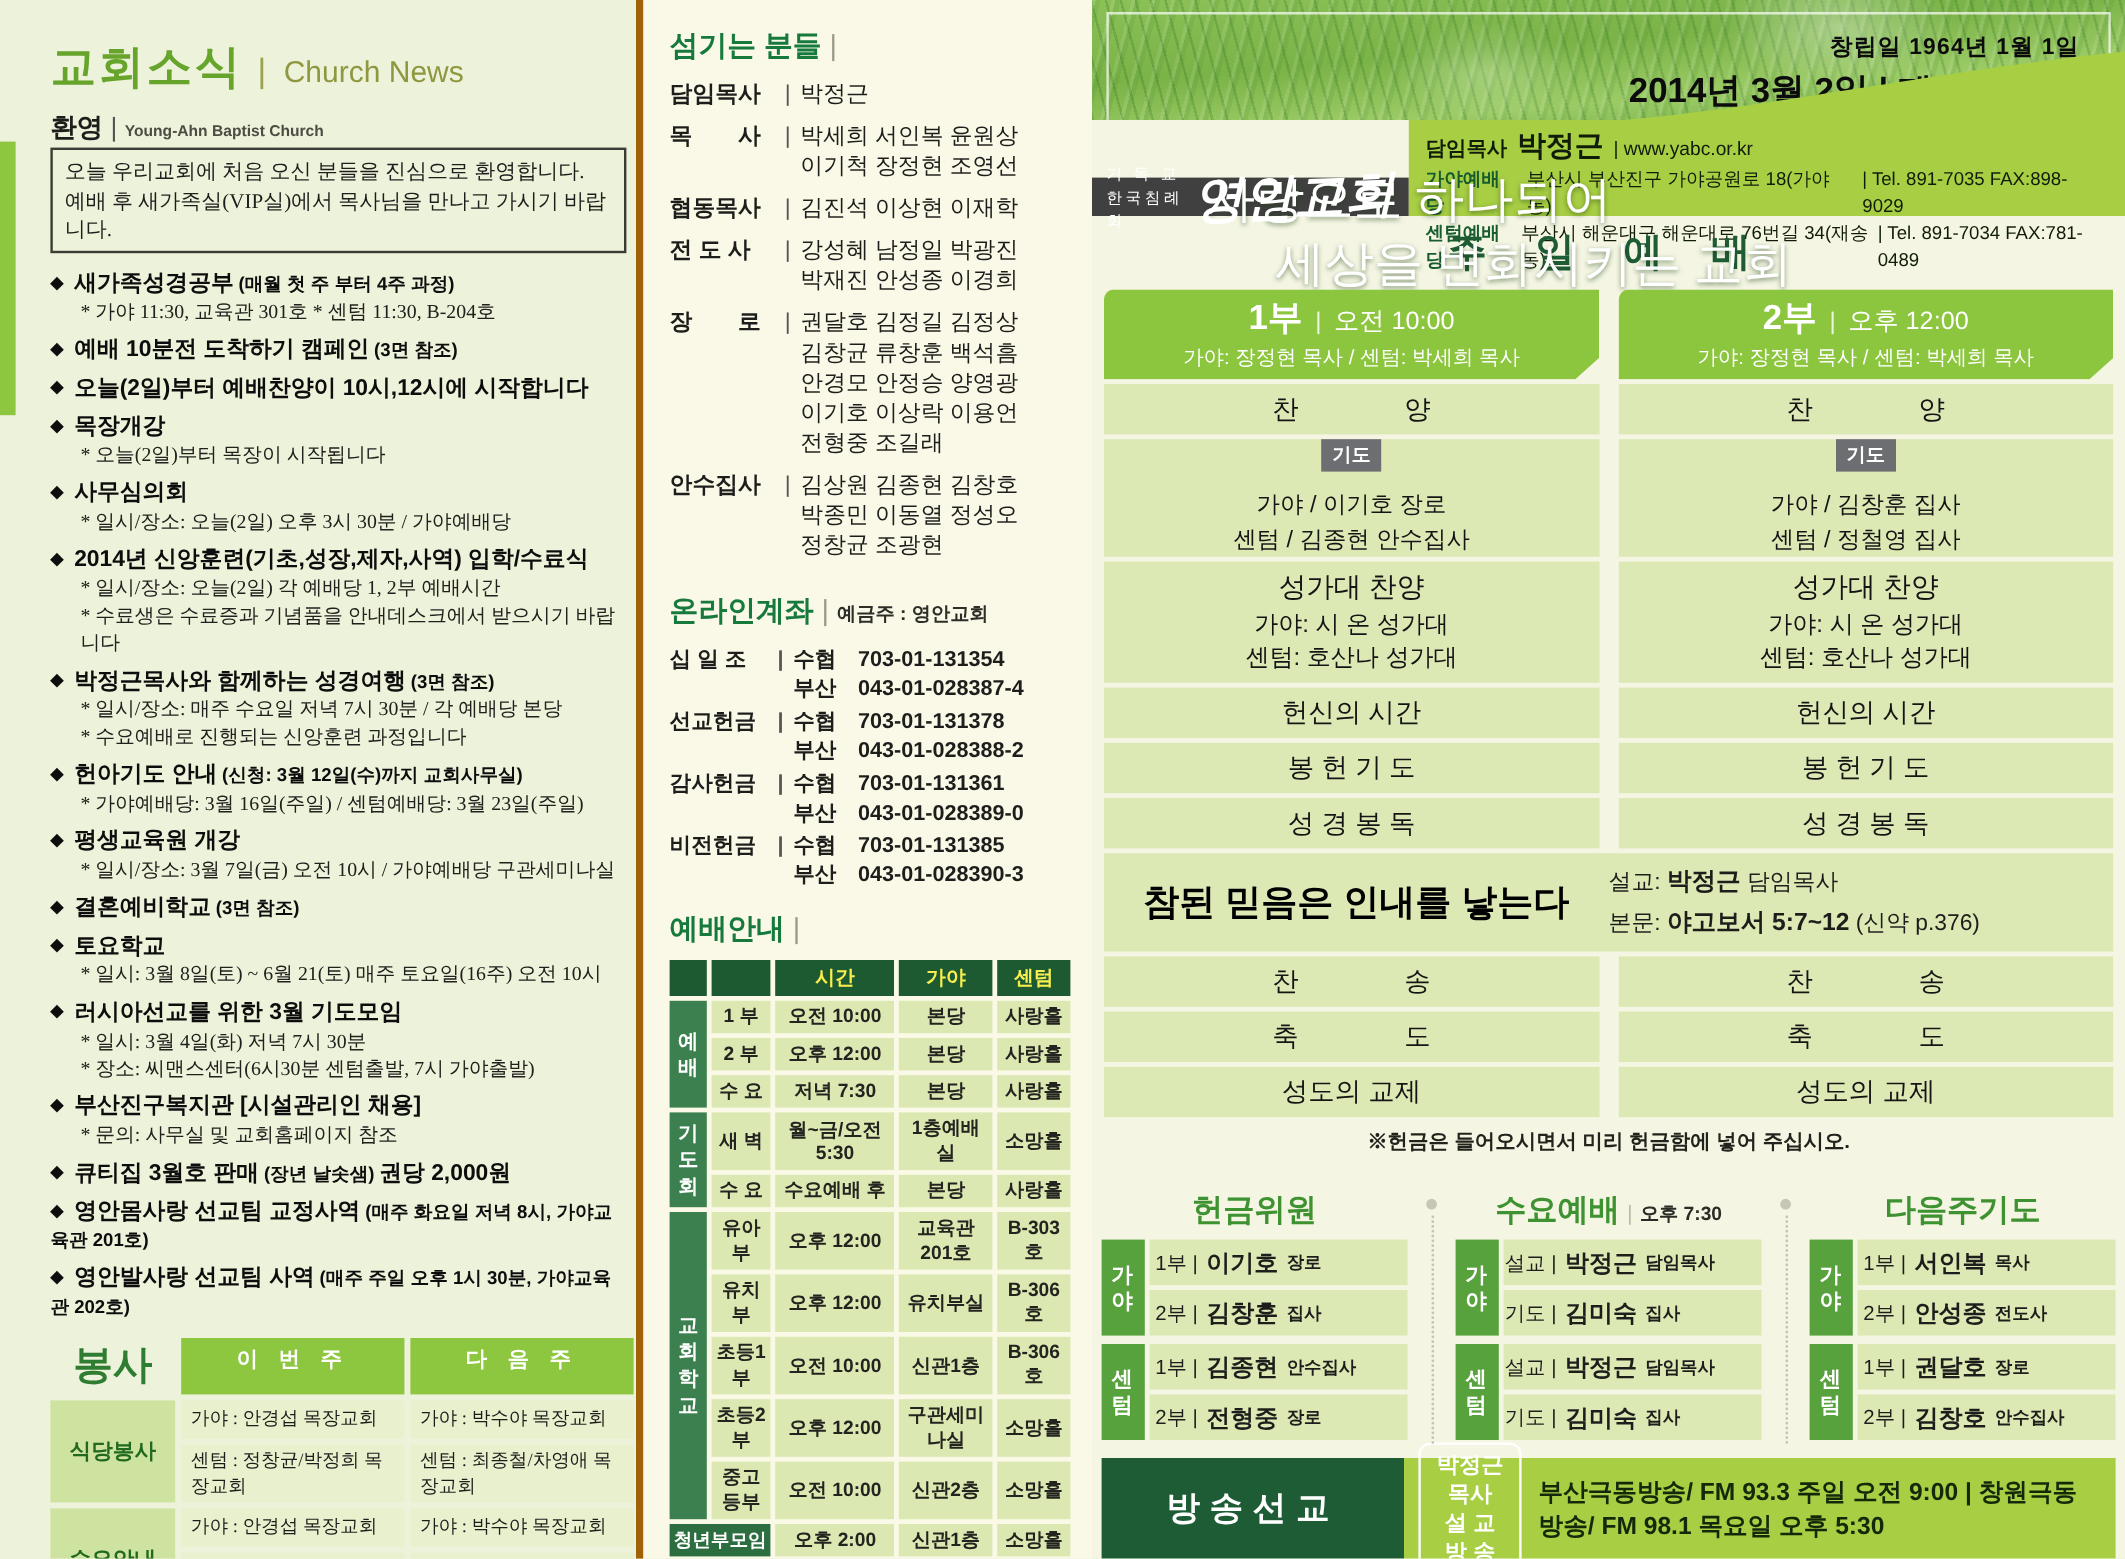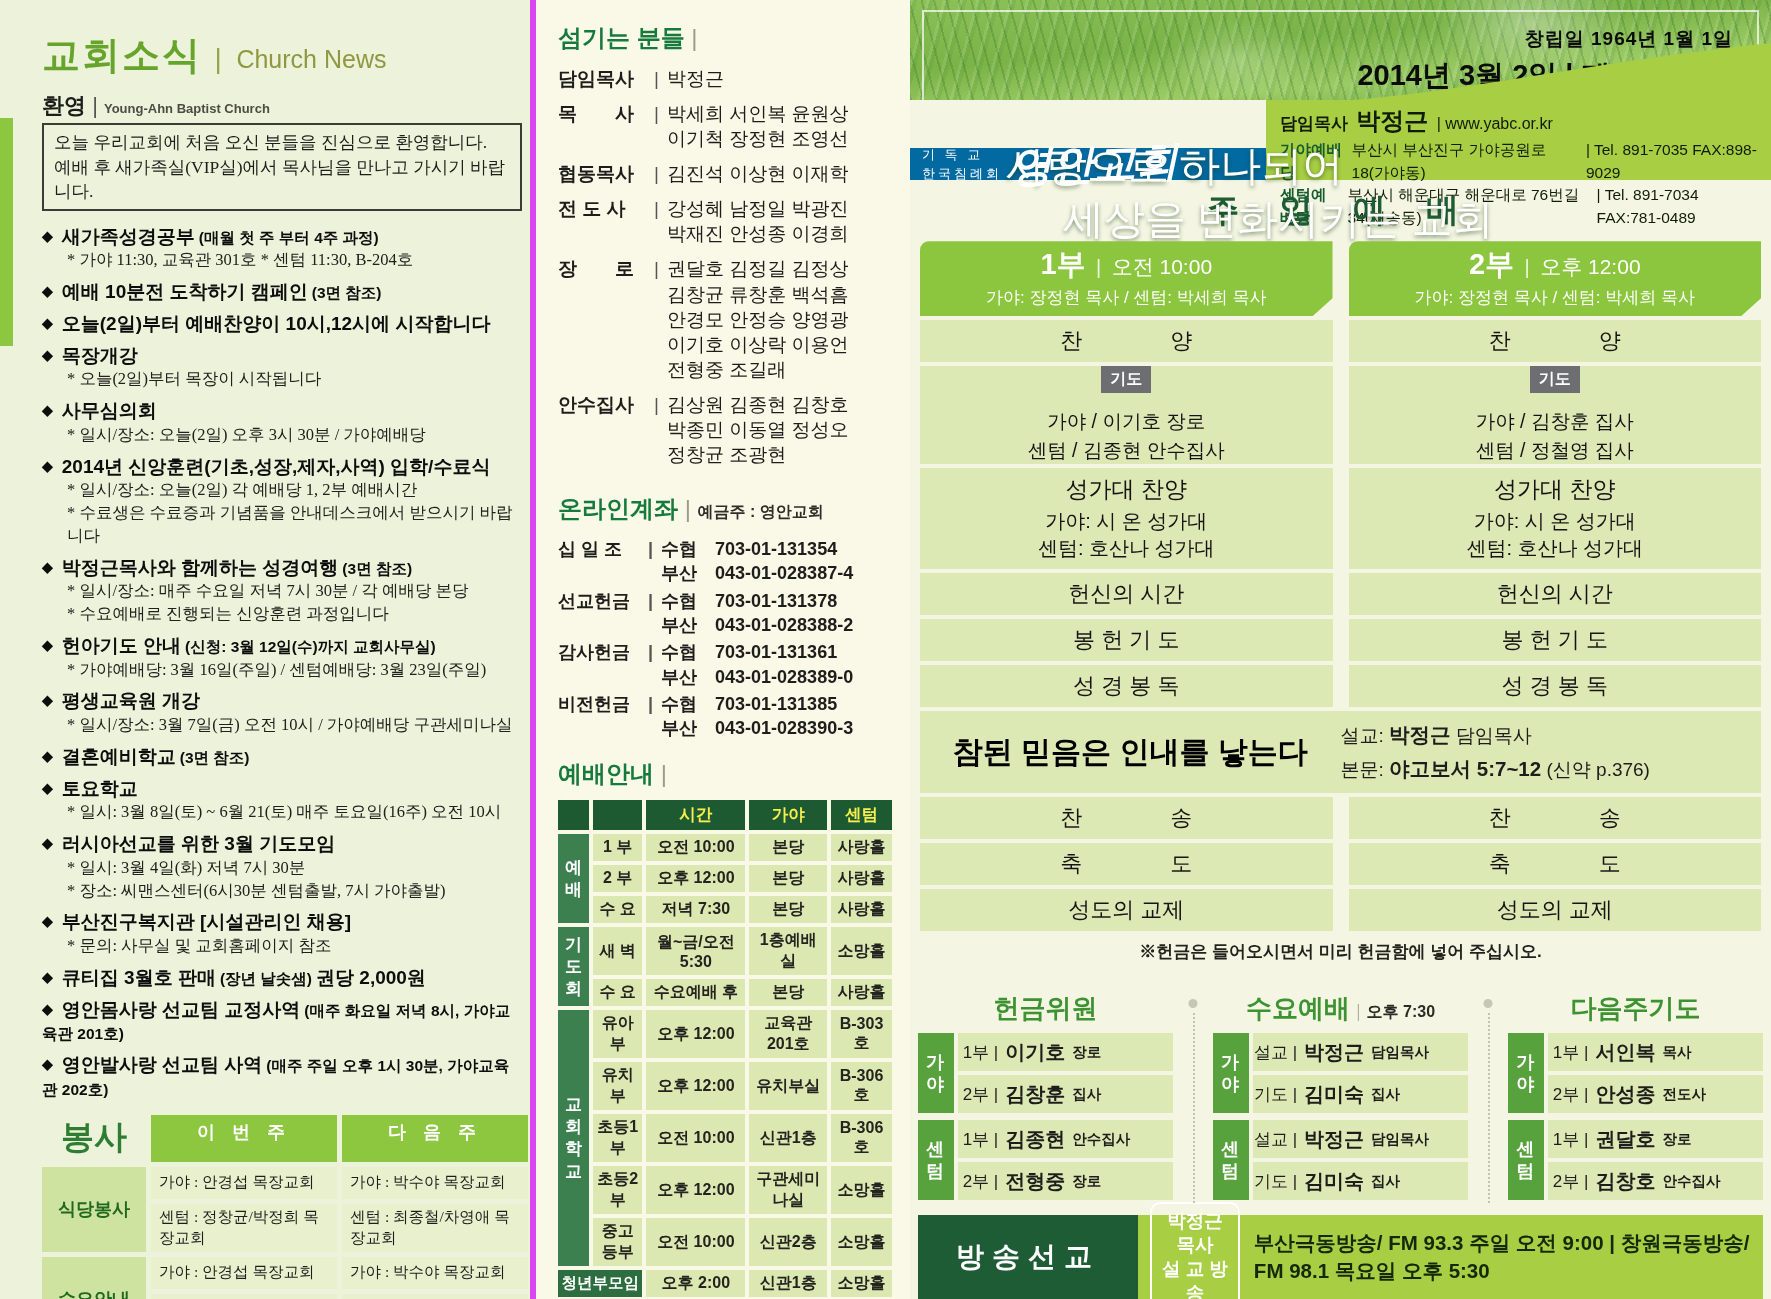--- a/index.html
+++ b/index.html
@@ -39,21 +39,21 @@
   .bg-corner { display:flex; align-items:flex-end; justify-content:center;
     font-family:"Liberation Serif", serif; font-size:33px; font-weight:bold; color:#2f7d33; padding-bottom:2px; }
   .bg-head { background:#8dc63f; color:#fff; font-weight:bold; text-align:center;
     font-size:18px; letter-spacing:6px; padding:5px 0; }
   .bg-label { background:#cfe3a0; color:#20691e; font-weight:bold; font-size:18px;
     display:flex; flex-direction:column; align-items:center; justify-content:center; grid-row:span 2; }
   .bg-cell { background:#e9f0cd; display:flex; align-items:center; padding:3px 8px; min-height:32px;
     font-family:"Liberation Serif", serif; font-size:15.5px; }
 
   
-  .col-mid { width:380px; background:#faf9e7; border-left:6px solid #d946ef;
+  .col-mid { width:380px; background:#faf9e7; border-left:6px solid #a16207;
     padding:22px 14px 0 22px; overflow:hidden; }
   .mid-heading { color:#177a3d; font-weight:bold; font-size:24px; margin-bottom:12px; }
   .mid-heading .bar { color:#9b9b8a; font-weight:normal; }
   .mid-heading .note { font-size:16px; color:#2e2e28; }
   .role-row { display:flex; font-size:19px; margin-bottom:10px; line-height:1.32; }
   .role { width:96px; font-weight:bold; flex:none; }
   .sep { color:#555; margin:0 8px 0 0; }
   .names { flex:1; }
   .servants-block { margin-bottom:26px; }
   .accounts-block { margin-bottom:18px; }
@@ -82,21 +82,21 @@
     border:2px solid rgba(255,255,255,.7); border-bottom:none; pointer-events:none; }
   .mast-dates { position:absolute; top:26px; right:38px; text-align:right; color:#0c0c0c; }
   .founded { font-size:19px; font-weight:bold; letter-spacing:1px; }
   .issue { font-size:29px; font-weight:bold; margin-top:4px; }
   .slogan { position:absolute; left:95px; top:140px; color:#fff;
     font-family:"Liberation Serif", serif; font-size:41px; line-height:1.3;
     text-shadow:0 2px 4px rgba(25,60,15,.55); }
   .slogan-line2 { margin-left:58px; }
   .wave { position:absolute; left:0; right:0; bottom:-1px; height:58px; width:100%; }
   .band { display:flex; height:80px; }
-  .logo-block { width:356px; background:#0369a1; color:#fff; display:flex; align-items:center;
+  .logo-block { width:264px; background:#404040; color:#fff; display:flex; align-items:center;
     padding:0 12px;margin-top:48px; }
   .denom { font-size:13px; line-height:1.5; letter-spacing:3px; margin-right:8px; white-space:pre-line; }
   .logo-script { font-family:"Liberation Serif", serif; font-style:italic; font-weight:bold;
     font-size:42px; transform:rotate(-2deg); white-space:nowrap; }
   .info-block { flex:1; background:#a8ce44; padding:5px 14px; font-size:15.5px; color:#101c08; }
   .info-line1 { margin-bottom:2px; }
   .pastor-label { font-weight:bold; font-size:17px; }
   .pastor-name { font-size:24px; font-weight:bold; margin:0 4px; }
   .url { font-size:16px; }
   .campus { display:flex; line-height:1.45; }
@@ -144,21 +144,21 @@
     gap:7px; font-size:17px; }
   .crow .name { font-size:20px; font-weight:bold; }
   .crow .role { font-size:14.5px; }
   .connector { width:42px; position:relative; }
   .connector::before { content:''; position:absolute; left:50%; top:8px; width:9px; height:9px;
     border-radius:50%; background:#c6c7b6; transform:translateX(-50%); }
   .connector::after { content:''; position:absolute; left:50%; top:22px; bottom:4px;
     border-left:2px dotted #c2c3b2; }
 
   .broadcast { display:flex; margin:8px 8px 0; height:84px; }
-  .bc-label { width:220px; background:#1d5c35; color:#fff; display:flex; align-items:center;
+  .bc-label { width:252px; background:#1d5c35; color:#fff; display:flex; align-items:center;
     justify-content:center; font-size:28px; font-weight:bold; letter-spacing:8px; }
   .bc-main { flex:1; background:#a8ce44; display:flex; align-items:center; gap:14px; padding:8px 12px; }
   .bc-badge { border:2px solid #fff; border-radius:10px; color:#fff; font-size:18.5px; font-weight:bold;
     text-align:center; padding:5px 10px; white-space:pre-line; line-height:1.3; }
   .bc-text { font-size:20.5px; font-weight:bold; color:#14290a; }
 </style>
 </head>
 <body>
 
 <div class="accent-bar"></div>

